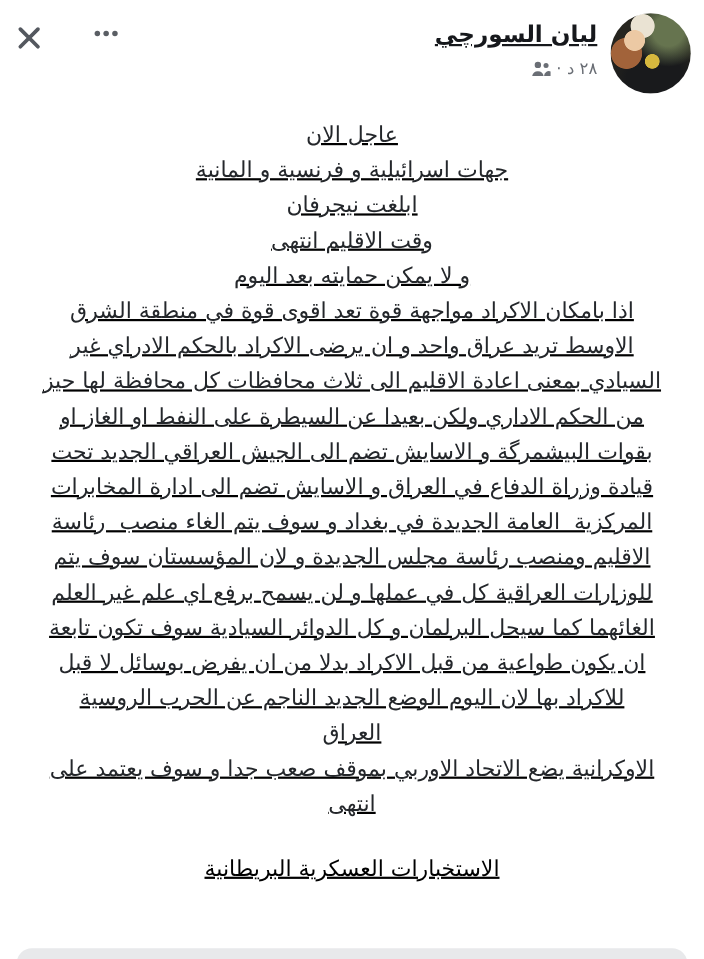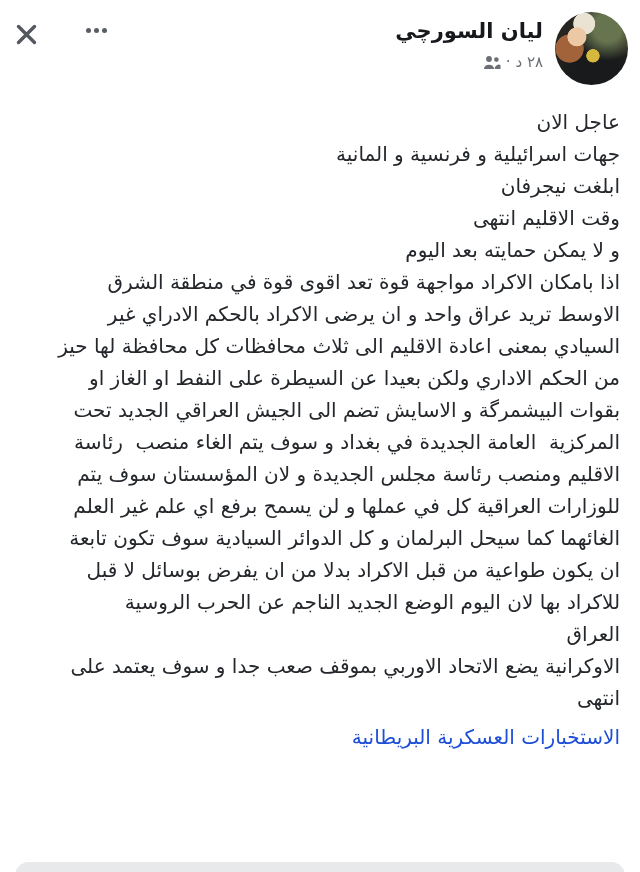--- a/index.html
+++ b/index.html
@@ -35,43 +35,44 @@
       radial-gradient(circle at 72% 22%, #66744f 0 18%, rgba(102,116,79,0) 42%),
       radial-gradient(circle at 55% 85%, #191a1c 0 35%, rgba(25,26,28,0) 60%),
       #26251f;
   }
   .name-block{
     position:absolute;top:15px;right:97px;
     text-align:right;
   }
   .profile-name{
     font-size:21px;font-weight:bold;color:#16181c;
-    line-height:32px;white-space:nowrap;
+    line-height:32px;white-space:nowrap;text-decoration:underline;
   }
   .meta-row{
     margin-top:6px;
     display:flex;align-items:center;gap:5px;
     font-size:15px;color:#6a6e75;
     justify-content:flex-start;
   }
   .meta-row svg{display:block;}
 
   
   .post-body{
     position:absolute;top:106px;left:0;right:0;
     padding:0 20px;
-    text-align:right;
+    text-align:center;
+    text-decoration:underline;
   }
   .post-line{
     font-size:20px;line-height:32px;color:#24272b;
     white-space:pre;min-height:32px;
   }
   .post-footer-line{
-    margin-top:7px;
-    font-size:20px;line-height:32px;color:#1d4ed8;
+    margin-top:27px;
+    font-size:20px;line-height:32px;color:#000000;
     white-space:pre;
   }
 
   
   .comment-bar{
     position:absolute;left:15px;right:15px;top:862px;height:26px;
     background:#e8e9eb;border:none;
     border-radius:14px 14px 0 0;cursor:pointer;
   }
 </style>
@@ -116,20 +117,21 @@
         <div class="post-line">عاجل الان</div>
         <div class="post-line">جهات اسرائيلية و فرنسية و المانية</div>
         <div class="post-line">ابلغت نيجرفان</div>
         <div class="post-line">وقت الاقليم انتهى</div>
         <div class="post-line">و لا يمكن حمايته بعد اليوم</div>
         <div class="post-line">اذا بامكان الاكراد مواجهة قوة تعد اقوى قوة في منطقة الشرق</div>
         <div class="post-line">الاوسط تريد عراق واحد و ان يرضى الاكراد بالحكم الادراي غير</div>
         <div class="post-line">السيادي بمعنى اعادة الاقليم الى ثلاث محافظات كل محافظة لها حيز</div>
         <div class="post-line">من الحكم الاداري ولكن بعيدا عن السيطرة على النفط او الغاز او</div>
         <div class="post-line">بقوات البيشمرگة و الاسايش تضم الى الجيش العراقي الجديد تحت</div>
+        <div class="post-line">قيادة وزراة الدفاع في العراق و الاسايش تضم الى ادارة المخابرات</div>
         <div class="post-line">المركزية  العامة الجديدة في بغداد و سوف يتم الغاء منصب  رئاسة</div>
         <div class="post-line">الاقليم ومنصب رئاسة مجلس الجديدة و لان المؤسستان سوف يتم</div>
         <div class="post-line">للوزارات العراقية كل في عملها و لن يسمح برفع اي علم غير العلم</div>
         <div class="post-line">الغائهما كما سيحل البرلمان و كل الدوائر السيادية سوف تكون تابعة</div>
         <div class="post-line">ان يكون طواعية من قبل الاكراد بدلا من ان يفرض بوسائل لا قبل</div>
         <div class="post-line">للاكراد بها لان اليوم الوضع الجديد الناجم عن الحرب الروسية</div>
         <div class="post-line">العراق</div>
         <div class="post-line">الاوكرانية يضع الاتحاد الاوربي بموقف صعب جدا و سوف يعتمد على</div>
         <div class="post-line">انتهى</div>
       </div>

